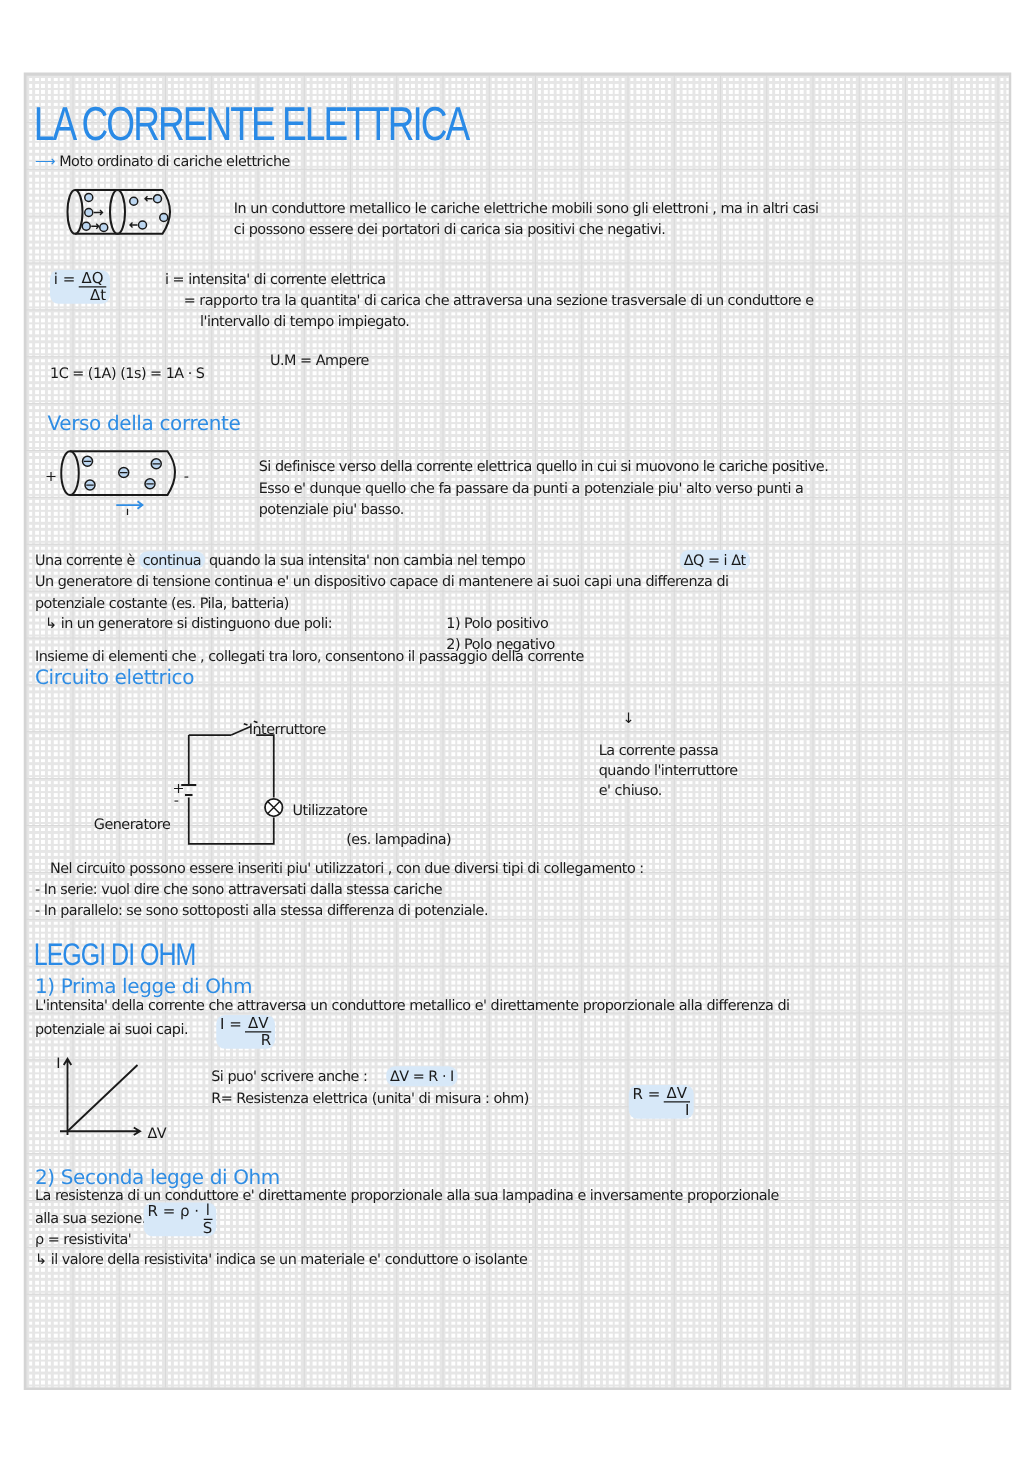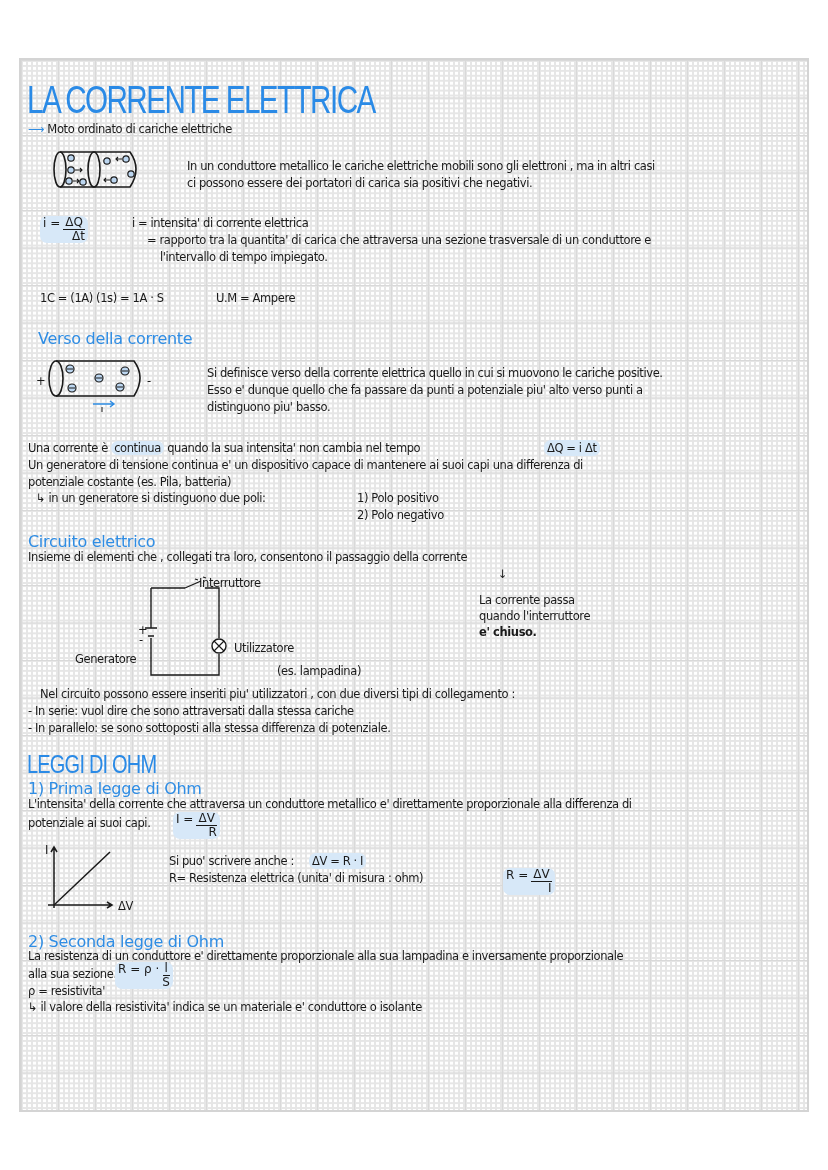--- a/index.html
+++ b/index.html
@@ -83,21 +83,21 @@
       <span class="num">ΔQ</span>
       <span>Δt</span>
     </span>
   </span>
 </div>
 <div class="abs t" style="left:132px; top:215px;">i = intensita' di corrente elettrica</div>
 <div class="abs t" style="left:147px; top:232px;">= rapporto tra la quantita' di carica che attraversa una sezione trasversale di un conduttore e</div>
 <div class="abs t" style="left:160px; top:249px;">l'intervallo di tempo impiegato.</div>
 
 <div class="abs t" style="left:40px; top:290px;">1C = (1A) (1s) = 1A · S</div>
-<div class="abs t" style="left:216px; top:290px;">U.M = Ampere</div>
+<div class="abs t" style="left:216px; top:280px;">U.M = Ampere</div>
 
 <div class="abs sub" style="left:38px; top:329px;">Verso della corrente</div>
 
 <svg style="left:38px; top:358px;" width="120" height="55">
   <text x="0" y="24" font-size="11" font-family="DejaVu Sans, sans-serif"></text>
   <path d="M18 3 H96 Q108 19 96 38 H18" fill="none" stroke="#1a1a1a" stroke-width="1.6"></path>
   <ellipse cx="18" cy="20.5" rx="7" ry="17.5" fill="none" stroke="#1a1a1a" stroke-width="1.6"></ellipse>
   <g fill="#bcd6f0" stroke="#1a1a1a" stroke-width="1.2">
     <circle cx="32" cy="11" r="4"></circle>
     <circle cx="34" cy="30" r="4"></circle>
@@ -109,60 +109,60 @@
     <path d="M29 11 H35 M31 30 H37 M58 20 H64 M84 13 H90 M79 29 H85"></path>
   </g>
   <path d="M55 46 H76 M72 43 L76 46 L72 49" stroke="#2f8de4" stroke-width="1.4" fill="none"></path>
   <line x1="64" y1="49" x2="64" y2="54" stroke="#1a1a1a" stroke-width="1"></line>
 </svg>
 <div class="abs t" style="left:36px; top:373px;">+</div>
 <div class="abs t" style="left:147px; top:373px;">-</div>
 
 <div class="abs t" style="left:207px; top:365px;">Si definisce verso della corrente elettrica quello in cui si muovono le cariche positive.</div>
 <div class="abs t" style="left:207px; top:382px;">Esso e' dunque quello che fa passare da punti a potenziale piu' alto verso punti a</div>
-<div class="abs t" style="left:207px; top:399px;">distinguono piu' basso.</div>
+<div class="abs t" style="left:207px; top:399px;">potenziale piu' basso.</div>
 
 <div class="abs t" style="left:28px; top:440px;">
   <span>Una corrente è</span>
   <span class="hl">continua</span>
   <span>quando la sua intensita' non cambia nel tempo</span>
 </div>
 <div class="abs t hl" style="left:544px; top:440px;">ΔQ = i Δt</div>
 <div class="abs t" style="left:28px; top:457px;">Un generatore di tensione continua e' un dispositivo capace di mantenere ai suoi capi una differenza di</div>
 <div class="abs t" style="left:28px; top:474px;">potenziale costante  (es. Pila, batteria)</div>
 <div class="abs t" style="left:36px; top:490px;">
   <span>↳</span>
   <span>in un generatore si distinguono due poli:</span>
 </div>
 <div class="abs t" style="left:357px; top:490px;">1) Polo positivo</div>
 <div class="abs t" style="left:357px; top:507px;">2) Polo negativo</div>
 
 <div class="abs sub" style="left:28px; top:532px;">Circuito elettrico</div>
-<div class="abs t" style="left:28px; top:549px;">Insieme di elementi che , collegati tra loro, consentono il passaggio della corrente</div>
+<div class="abs t" style="left:28px; top:517px;">Insieme di elementi che , collegati tra loro, consentono il passaggio della corrente</div>
 
 <svg style="left:115px; top:570px;" width="140" height="110">
   <path d="M36 18 H70 M90 18 H104 V68 M104 84 V105 H36 V68 M36 58 V18" fill="none" stroke="#1a1a1a" stroke-width="1.4"></path>
   <path d="M70 18 L86 11 M80 9 L83 10 M88 7 L91 8" stroke="#1a1a1a" stroke-width="1.3" fill="none"></path>
   <path d="M30 58 H42 M33 66 H39" stroke="#1a1a1a" stroke-width="1.5"></path>
   <g>
     <circle cx="104" cy="76" r="7" fill="#fff" stroke="#1a1a1a" stroke-width="1.4"></circle>
     <path d="M99 71 L109 81 M109 71 L99 81" stroke="#1a1a1a" stroke-width="1.2"></path>
   </g>
 </svg>
 <div class="abs t" style="left:199px; top:575px;">Interruttore</div>
 <div class="abs t" style="left:138px; top:622px;">+</div>
 <div class="abs t" style="left:139px; top:632px;">-</div>
 <div class="abs t" style="left:75px; top:651px;">Generatore</div>
 <div class="abs t" style="left:234px; top:640px;">Utilizzatore</div>
 <div class="abs t" style="left:233px; top:663px;margin-left:44px;">(es. lampadina)</div>
 
 <div class="abs t" style="left:498px; top:566px;">↓</div>
 <div class="abs t" style="left:479px; top:592px;">La corrente passa</div>
 <div class="abs t" style="left:479px; top:608px;">quando l'interruttore</div>
-<div class="abs t" style="left:479px; top:624px;font-weight:bold;">e' chiuso.</div>
+<div class="abs t" style="left:479px; top:624px;">e' chiuso.</div>
 
 <div class="abs t" style="left:40px; top:686px;">Nel circuito possono essere inseriti piu' utilizzatori , con due diversi tipi di collegamento :</div>
 <div class="abs t" style="left:28px; top:703px;">- In serie: vuol dire che sono attraversati dalla stessa cariche</div>
 <div class="abs t" style="left:28px; top:720px;">- In parallelo: se sono sottoposti alla stessa differenza di potenziale.</div>
 
 <div class="abs h2" style="left:27px; top:750px;">LEGGI DI OHM</div>
 <div class="abs sub" style="left:28px; top:779px;">1) Prima legge di Ohm</div>
 <div class="abs t" style="left:28px; top:796px;">L'intensita' della corrente che attraversa un conduttore metallico e' direttamente proporzionale alla differenza di</div>
 <div class="abs t" style="left:28px; top:815px;">potenziale ai suoi capi.</div>
 <div class="abs formula" style="left:173px; top:812px;">

